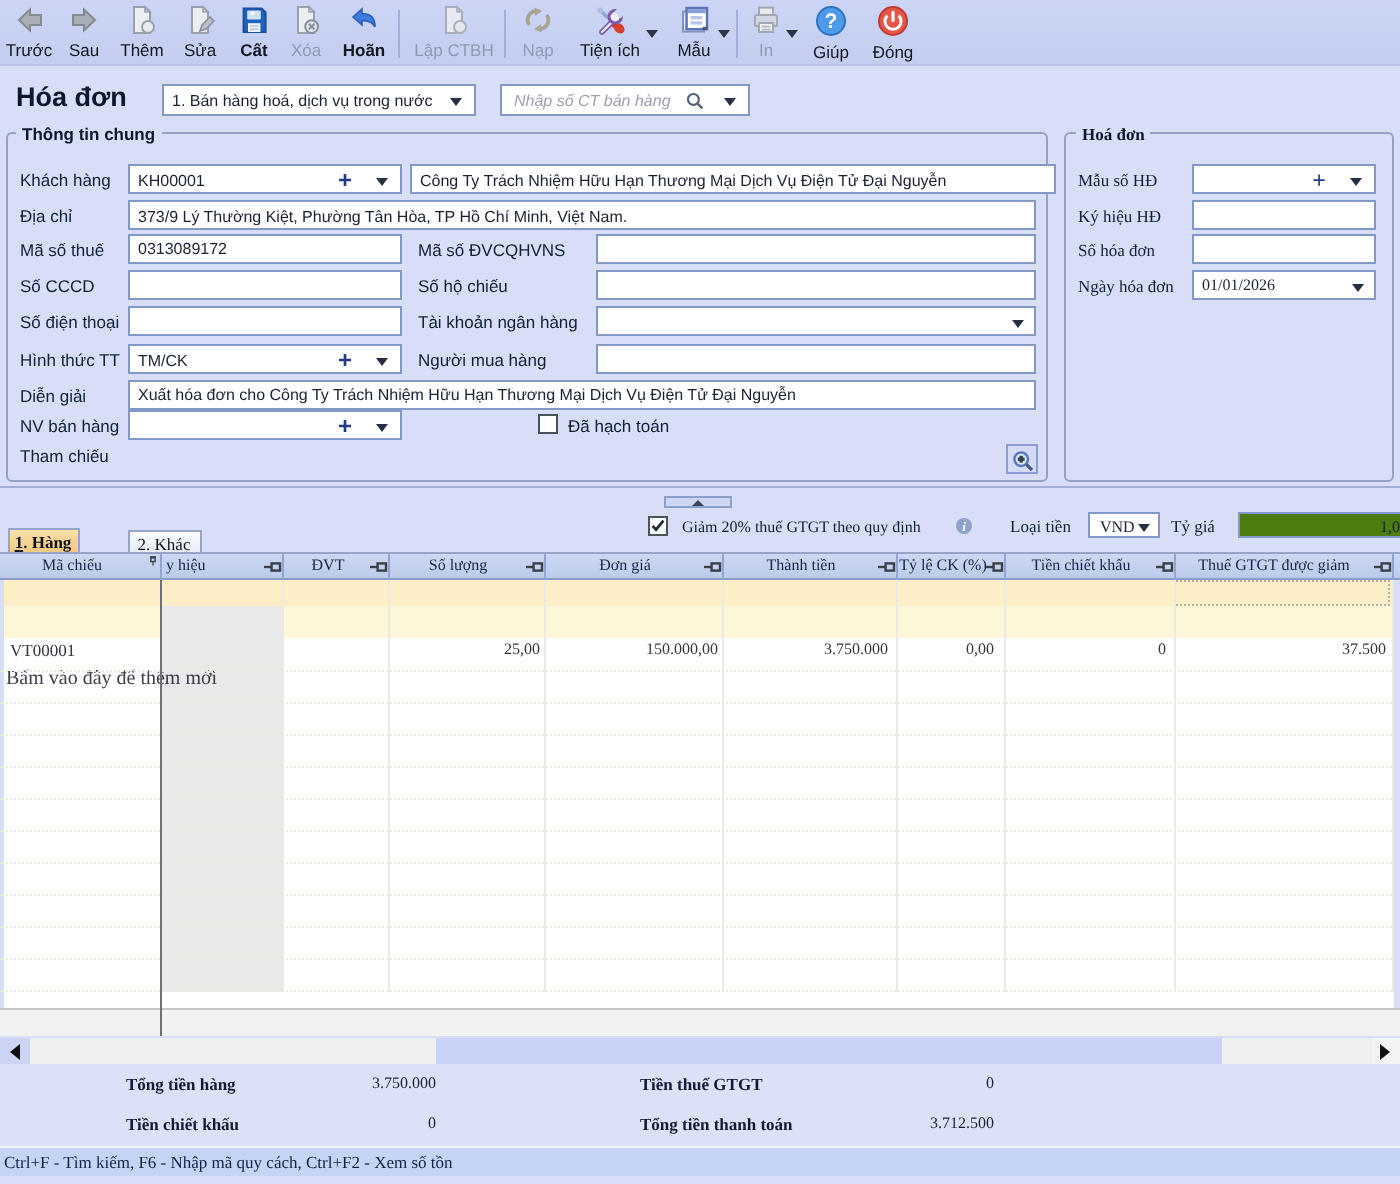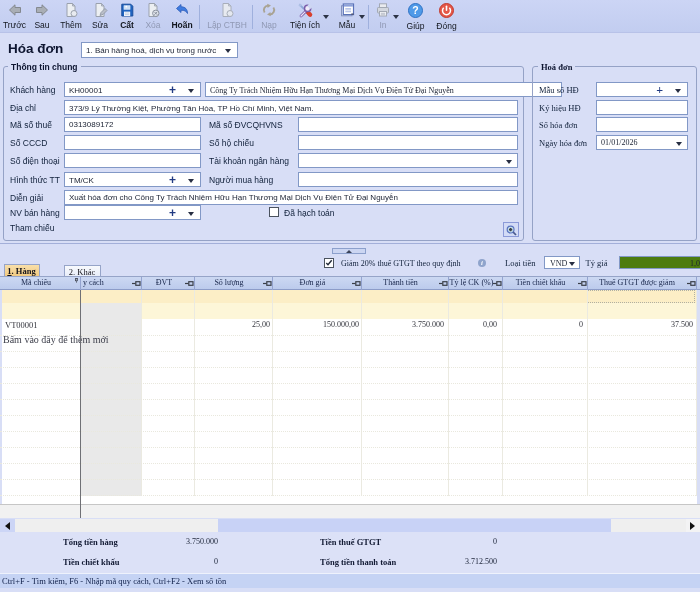--- a/index.html
+++ b/index.html
@@ -163,27 +163,35 @@
           <circle cx="8.5" cy="8.5" r="7" fill="#e45748" stroke="#c23a2e" stroke-width="1"></circle>
           <path d="M8.5 4.2 V8.2" stroke="#fff" stroke-width="1.6" stroke-linecap="round"></path>
           <path d="M5.7 5.8 A4 4 0 1 0 11.3 5.8" fill="none" stroke="#fff" stroke-width="1.5"></path>
         </svg>
         <div class="tlab">Đóng</div>
       </div>
 </div>
 
 <div class="title">Hóa đơn</div>
 <div class="combo" style="left:81px;top:42px;width:157px;height:16px;padding:2px 0 0 4px;">1. Bán hàng hoá, dịch vụ trong nước<span class="caret" style="right:6px;top:6px;"></span></div>
+<div class="combo" style="left:250px;top:42px;width:125px;height:16px;padding:2px 0 0 6px;">
+ <span class="ph">Nhập số CT bán hàng</span>
+ <svg style="position:absolute;right:22px;top:3px" width="9" height="9" viewBox="0 0 9 9">
+        <circle cx="3.7" cy="3.7" r="2.7" fill="none" stroke="#55607a" stroke-width="1.1"></circle>
+        <line x1="5.8" y1="5.8" x2="8.2" y2="8.2" stroke="#55607a" stroke-width="1.2"></line>
+      </svg>
+ <span class="caret" style="right:6px;top:6px;"></span>
+</div>
 
 <div class="group" style="left:3px;top:66px;width:521px;height:175px;"></div>
 <div class="gtitle" style="left:8px;top:62px;">Thông tin chung</div>
 <div id="leftform">
 <div class="lbl" style="left:10px;top:85px;">Khách hàng</div>
 <div class="fld" style="left:64px;top:82px;width:137px;height:15px;padding:1.5px 0 0 4px;">KH00001<span class="plus" style="right:24px;top:2px;">+</span><span class="caret" style="right:6px;top:6px;"></span></div>
-<div class="fld" style="left:205px;top:82px;width:357px;height:15px;padding:1.5px 0 0 4px;font-family:Liberation Serif, serif;">Công Ty Trách Nhiệm Hữu Hạn Thương Mại Dịch Vụ Điện Tử Đại Nguyễn</div>
+<div class="fld" style="left:205px;top:82px;width:323px;height:15px;padding:1.5px 0 0 4px;">Công Ty Trách Nhiệm Hữu Hạn Thương Mại Dịch Vụ Điện Tử Đại Nguyễn</div>
 
 <div class="lbl" style="left:10px;top:103px;">Địa chỉ</div>
 <div class="fld" style="left:64px;top:100px;width:454px;height:15px;padding:1.5px 0 0 4px;">373/9 Lý Thường Kiệt, Phường Tân Hòa, TP Hồ Chí Minh, Việt Nam.</div>
 
 <div class="lbl" style="left:10px;top:120px;">Mã số thuế</div>
 <div class="fld" style="left:64px;top:116.5px;width:137px;height:15px;padding:1.5px 0 0 4px;">0313089172</div>
 <div class="lbl" style="left:209px;top:120px;">Mã số ĐVCQHVNS</div>
 <div class="fld" style="left:298px;top:116.5px;width:220px;height:15px;"></div>
 
 <div class="lbl" style="left:10px;top:138px;">Số CCCD</div>
@@ -264,21 +272,21 @@
 <div class="fld rnum" style="left:619px;top:256px;width:91px;height:13px;padding:1px 5px 0 0;background:#4d7c0f;">1,00</div>
 </div>
 
 <div class="tab" style="left:3.5px;top:264px;width:36px;height:13px;background:linear-gradient(#f8dfa9,#f1c87e);font-weight:bold;color:#14131b;padding-top:1px;"><u>1</u>. Hàng tiền</div>
 <div class="tab" style="left:63.5px;top:265px;width:37px;height:12px;background:linear-gradient(#f8fafd,#e7ecf8);color:#14131b;padding-top:1px;"><u>2</u>. Khác</div>
 
 <div id="grid">
 
 <div class="abs" style="left:0;top:276px;width:700px;height:14px;background:linear-gradient(#ccd8f2,#bccbec);border-top:1px solid #96a4c8;border-bottom:1px solid #8c9cc8;"></div>
 <div class="hdrcell" style="left:0px;top:278px;width:72px;">Mã chiếu</div>
-<div class="hdrcell" style="left:83px;top:278px;width:50px;text-align:left;">y cách</div>
+<div class="hdrcell" style="left:83px;top:278px;width:50px;text-align:left;">y hiệu</div>
 <div class="hdrcell" style="left:141px;top:278px;width:46px;">ĐVT</div>
 <div class="hdrcell" style="left:194px;top:278px;width:70px;">Số lượng</div>
 <div class="hdrcell" style="left:272px;top:278px;width:81px;">Đơn giá</div>
 <div class="hdrcell" style="left:361px;top:278px;width:79px;">Thành tiền</div>
 <div class="hdrcell" style="left:449px;top:278px;width:45px;">Tỷ lệ CK (%)</div>
 <div class="hdrcell" style="left:502px;top:278px;width:77px;">Tiền chiết khấu</div>
 <div class="hdrcell" style="left:589px;top:278px;width:96px;">Thuế GTGT được giảm</div>
 <div id="pins">
       <svg class="pin" style="left:72px;top:278px;" width="7" height="9" viewBox="0 0 7 9">
         <line x1="0.8" y1="0.8" x2="6.2" y2="0.8" stroke="#3a3f48" stroke-width="1.4"></line>

